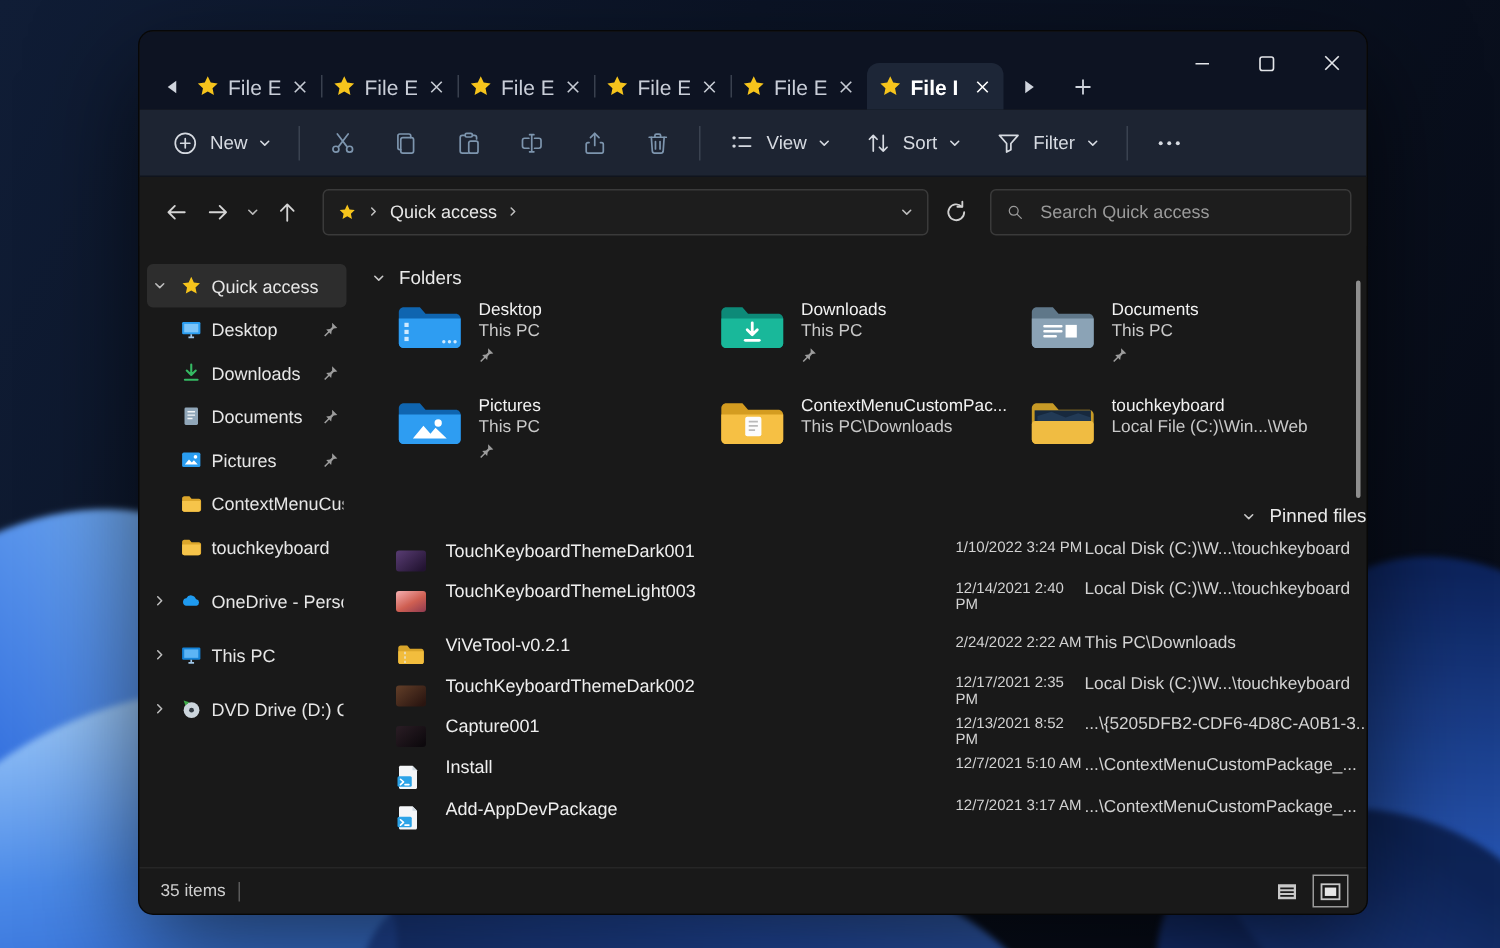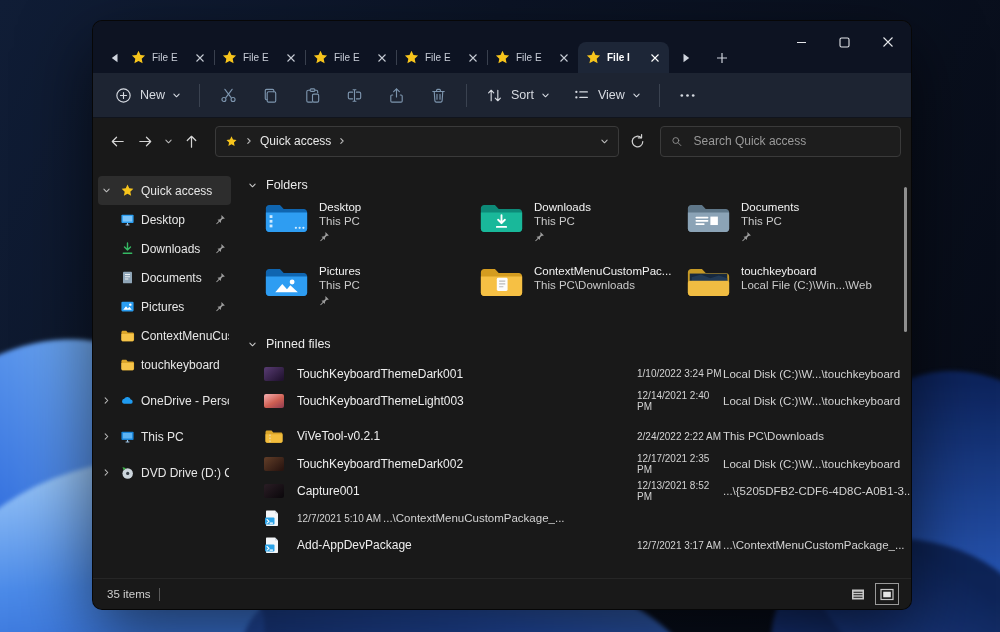--- a/index.html
+++ b/index.html
@@ -20,21 +20,21 @@
 
   .window{position:absolute;left:92px;top:20px;width:818px;height:588px;border-radius:10px;
     overflow:hidden;background:#191919;box-shadow:0 26px 70px rgba(0,0,0,.6);
     display:flex;flex-direction:column;border:1px solid rgba(0,0,0,.7);}
 
   
   .titlebar{height:52px;background:#0d1322;position:relative;flex:none;}
   .tabs-row{position:absolute;left:12px;bottom:0;display:flex;align-items:flex-end;height:32px;}
   .tabscroll{width:18px;height:30px;display:flex;align-items:center;justify-content:center;color:#cfd4dd;cursor:pointer;}
   .tab{width:91px;height:31px;box-sizing:border-box;display:flex;align-items:center;gap:5px;padding:0 7px;
-    border-radius:8px 8px 0 0;color:#c9ced8;font-size:10px;position:relative;cursor:pointer;}
+    border-radius:8px 8px 0 0;color:#c9ced8;font-size:14px;position:relative;cursor:pointer;}
   .tab:not(.active)+.tab:not(.active)::before{content:'';position:absolute;left:0;top:8px;height:15px;width:1px;background:#39404e;}
   .tab.active{background:#1d2637;color:#fff;font-weight:bold;}
   .tab .tlabel{flex:1;white-space:nowrap;overflow:hidden;}
   .tab .tclose{display:flex;align-items:center;justify-content:center;width:15px;height:15px;flex:none;}
   .newtab{width:34px;height:31px;display:flex;align-items:center;justify-content:center;color:#cfd4dd;cursor:pointer;margin-left:10px;}
   .win-controls{position:absolute;right:2px;top:2px;display:flex;height:38px;}
   .win-btn{width:43px;height:38px;display:flex;align-items:center;justify-content:center;color:#e4e6ea;cursor:pointer;}
 
   
   .toolbar{height:44px;background:#1d2432;display:flex;align-items:center;padding:0 10px;flex:none;
@@ -78,21 +78,21 @@
   .sec-head{display:flex;align-items:center;gap:7px;color:#eaeaea;font-size:12.5px;margin:14px 0 2px 0;cursor:pointer;}
   .sec-head .s-chev{color:#c9c9c9;}
   .tile-grid{display:grid;grid-template-columns:215px 207px 1fr;row-gap:9px;margin:7px 0 0 18px;}
   .tile{display:flex;gap:10px;height:55px;cursor:pointer;}
   .tile-icon{width:45px;height:36px;flex:none;margin-top:1px;}
   .tile-icon svg{width:45px;height:36px;}
   .tile-text{display:flex;flex-direction:column;font-size:11.5px;line-height:14px;padding-top:1px;min-width:0;}
   .tile-name{color:#f2f2f2;white-space:nowrap;overflow:hidden;}
   .tile-loc{color:#c9c9c9;white-space:nowrap;overflow:hidden;}
   .tile-pin{margin-top:3px;color:#9c9c9c;}
-  .file-row{display:flex;align-items:center;height:27.3px;margin-left:18px;cursor:pointer;}
+  .file-row{display:flex;height:27.3px;margin-left:18px;cursor:pointer;}
   .fr-icon{width:22px;flex:none;margin-right:11px;display:flex;align-items:center;}
   .fr-name{width:340px;color:#eeeeee;white-space:nowrap;overflow:hidden;flex:none;}
   .fr-date{width:86px;color:#d2d2d2;font-size:10px;flex:none;}
   .fr-path{flex:1;color:#d2d2d2;font-size:11.5px;white-space:nowrap;overflow:hidden;}
   .thumb{width:20px;height:14px;border-radius:2px;}
   .t-darkpurple{background:linear-gradient(140deg,#53386c 10%,#221331 90%);}
   .t-pink{background:linear-gradient(150deg,#f2a8a8 5%,#cf5f52 55%,#8e3a50 100%);}
   .t-brown{background:linear-gradient(140deg,#5c3a26 10%,#2a1510 90%);}
   .t-black{background:linear-gradient(140deg,#271b22 10%,#0d090d 90%);}
 
@@ -273,36 +273,45 @@
       <div class="tb-ic">
         <svg class="i18" viewBox="0 0 20 20" fill="none" stroke="currentColor" stroke-width="1.2" stroke-linecap="round">
             <path d="M4 5.8h12"></path>
             <path d="M8 5.8V4.6c0-.6.4-1 1-1h2c.6 0 1 .4 1 1v1.2"></path>
             <path d="M5.5 5.8l.7 9.8c.1.8.7 1.4 1.5 1.4h4.6c.8 0 1.4-.6 1.5-1.4l.7-9.8"></path>
             <path d="M8.4 8.8v5.2M11.6 8.8v5.2"></path>
           </svg>
       </div>
       <div class="tb-sep"></div>
       <div class="tb-btn">
-        <svg class="i18" viewBox="0 0 20 20" fill="none" stroke="currentColor" stroke-width="1.2" stroke-linecap="round" stroke-linejoin="round">
-            <path d="M6.5 15.5v-11M6.5 4.5L3.8 7.2M6.5 4.5l2.7 2.7M13.5 4.5v11M13.5 15.5l-2.7-2.7M13.5 15.5l2.7-2.7"></path>
-          </svg>
-        <span>Sort</span>
-        <svg class="chev9" viewBox="0 0 12 12">
-            <path d="M2.5 4.2L6 7.7l3.5-3.5" fill="none" stroke="currentColor" stroke-width="1.4" stroke-linecap="round" stroke-linejoin="round"></path>
-          </svg>
-      </div>
-      <div class="tb-btn">
         <svg class="i18" viewBox="0 0 20 20" fill="none" stroke="currentColor" stroke-width="1.2" stroke-linecap="round">
             <circle cx="4.6" cy="6.2" r="1.2" fill="currentColor" stroke="none"></circle>
             <path d="M8.2 6.2h8"></path>
             <circle cx="4.6" cy="12" r="1.2" fill="currentColor" stroke="none"></circle>
             <path d="M8.2 12h8"></path>
           </svg>
         <span>View</span>
+        <svg class="chev9" viewBox="0 0 12 12">
+            <path d="M2.5 4.2L6 7.7l3.5-3.5" fill="none" stroke="currentColor" stroke-width="1.4" stroke-linecap="round" stroke-linejoin="round"></path>
+          </svg>
+      </div>
+      <div class="tb-btn">
+        <svg class="i18" viewBox="0 0 20 20" fill="none" stroke="currentColor" stroke-width="1.2" stroke-linecap="round" stroke-linejoin="round">
+            <path d="M6.5 15.5v-11M6.5 4.5L3.8 7.2M6.5 4.5l2.7 2.7M13.5 4.5v11M13.5 15.5l-2.7-2.7M13.5 15.5l2.7-2.7"></path>
+          </svg>
+        <span>Sort</span>
+        <svg class="chev9" viewBox="0 0 12 12">
+            <path d="M2.5 4.2L6 7.7l3.5-3.5" fill="none" stroke="currentColor" stroke-width="1.4" stroke-linecap="round" stroke-linejoin="round"></path>
+          </svg>
+      </div>
+      <div class="tb-btn">
+        <svg class="i18" viewBox="0 0 20 20" fill="none" stroke="currentColor" stroke-width="1.2" stroke-linejoin="round">
+            <path d="M3.5 4.5h13l-5 5.7v4.4l-3 1.6v-6z"></path>
+          </svg>
+        <span>Filter</span>
         <svg class="chev9" viewBox="0 0 12 12">
             <path d="M2.5 4.2L6 7.7l3.5-3.5" fill="none" stroke="currentColor" stroke-width="1.4" stroke-linecap="round" stroke-linejoin="round"></path>
           </svg>
       </div>
       <div class="tb-sep"></div>
       <div class="tb-ic tb-more">
         <svg class="i18" viewBox="0 0 20 20">
             <circle cx="4" cy="10" r="1.4" fill="currentColor"></circle>
             <circle cx="10" cy="10" r="1.4" fill="currentColor"></circle>
             <circle cx="16" cy="10" r="1.4" fill="currentColor"></circle>
@@ -604,21 +613,21 @@
                   <path d="M6 14l10-3 10 4 9-3 9 3v7H6z" fill="#223a55"></path>
                   <path d="M2 30.5V19.8c0-1.2 1-2.2 2.2-2.2h39.6c1.2 0 2.2 1 2.2 2.2v10.7c0 1.9-1.6 3.5-3.5 3.5h-37C3.6 34 2 32.4 2 30.5z" fill="#f0bc42"></path>
                 </svg></span>
             <div class="tile-text">
               <span class="tile-name">touchkeyboard</span>
               <span class="tile-loc">Local File (C:)\Win...\Web</span>
             </div>
           </div>
         </div>
 
-        <div class="sec-head" style="margin-top:19px;">
+        <div class="sec-head" style="margin-top:19px;justify-content:flex-end;">
           <span class="s-chev">
               <svg class="chev9" viewBox="0 0 12 12">
                 <path d="M2.5 4.2L6 7.7l3.5-3.5" fill="none" stroke="currentColor" stroke-width="1.4" stroke-linecap="round" stroke-linejoin="round"></path>
               </svg>
             </span>
           <span>Pinned files</span>
         </div>
         <div style="height:7px;"></div>
 
         <div class="file-row">
@@ -671,20 +680,21 @@
         <div class="file-row">
           <span class="fr-icon">
               <svg width="16" height="18" viewBox="0 0 16 18">
                 <path d="M3 1.5h8l3 3v11.5c0 .6-.4 1-1 1H3c-.6 0-1-.4-1-1V2.5c0-.6.4-1 1-1z" fill="#f4f6f8"></path>
                 <path d="M11 1.5l3 3h-3z" fill="#cfd8e0"></path>
                 <rect x="1" y="8.5" width="9.5" height="7" rx="1" fill="#2ba3e8"></rect>
                 <path d="M3 10.5l2 1.8-2 1.8" fill="none" stroke="#fff" stroke-width="1.1" stroke-linecap="round" stroke-linejoin="round"></path>
                 <path d="M6 14.1h2.6" stroke="#fff" stroke-width="1.1" stroke-linecap="round"></path>
               </svg>
             </span>
+          <span class="fr-name">Install</span>
           <span class="fr-date">12/7/2021 5:10 AM</span>
           <span class="fr-path">...\ContextMenuCustomPackage_...</span>
         </div>
         <div class="file-row">
           <span class="fr-icon">
               <svg width="16" height="18" viewBox="0 0 16 18">
                 <path d="M3 1.5h8l3 3v11.5c0 .6-.4 1-1 1H3c-.6 0-1-.4-1-1V2.5c0-.6.4-1 1-1z" fill="#f4f6f8"></path>
                 <path d="M11 1.5l3 3h-3z" fill="#cfd8e0"></path>
                 <rect x="1" y="8.5" width="9.5" height="7" rx="1" fill="#2ba3e8"></rect>
                 <path d="M3 10.5l2 1.8-2 1.8" fill="none" stroke="#fff" stroke-width="1.1" stroke-linecap="round" stroke-linejoin="round"></path>

